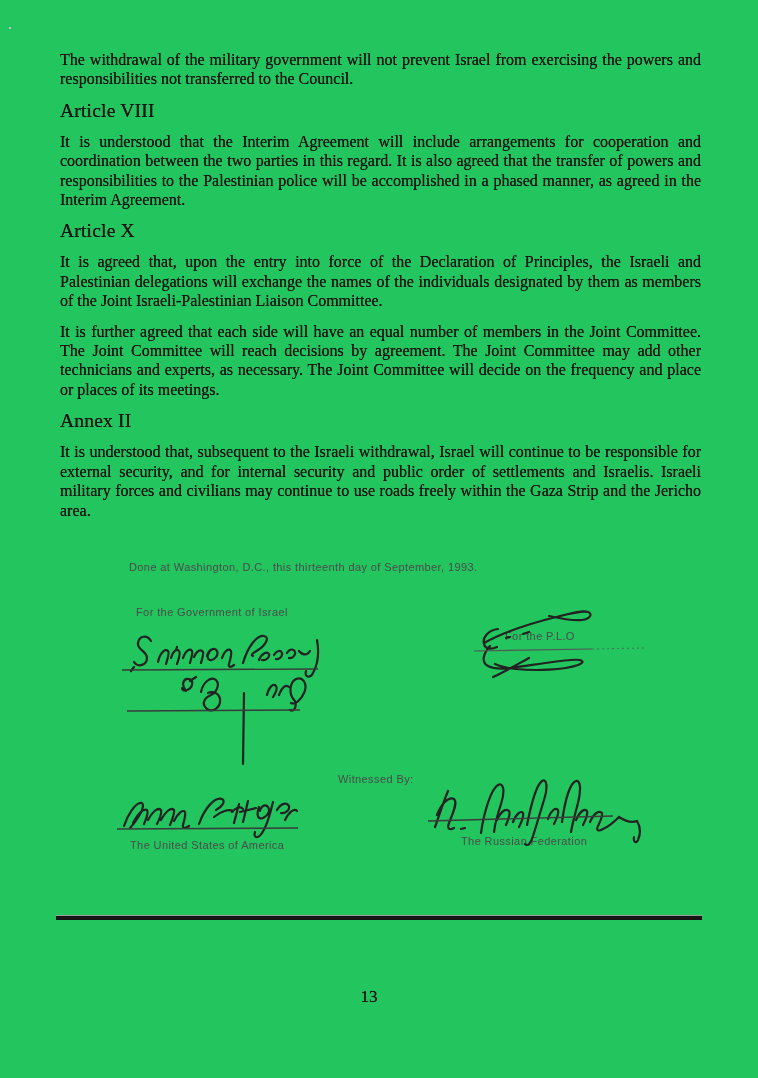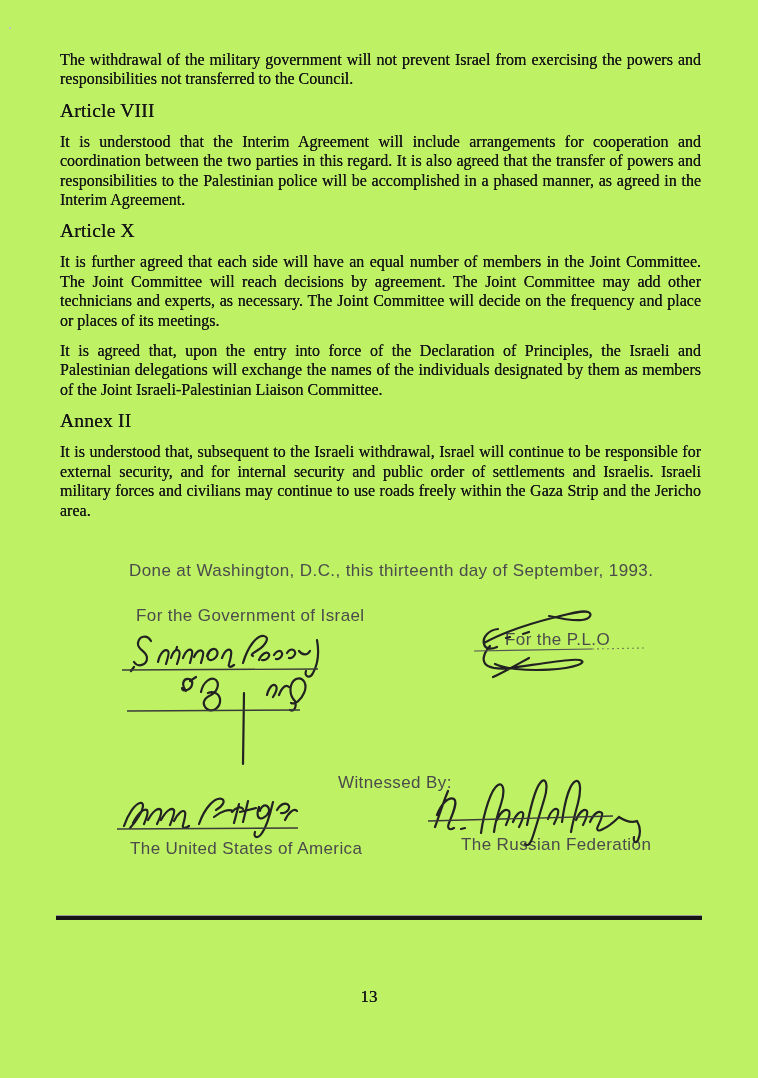--- a/index.html
+++ b/index.html
@@ -1,19 +1,19 @@
 <!DOCTYPE html>
 <html><head>
 <meta charset="utf-8">
 <style>
   html,body{margin:0;padding:0;background:#fff;}
   .page{
     position:relative;
     width:758px;height:1078px;
-    background:#bef264;
+    background:#22c55e;
     overflow:hidden;
     font-family:"Liberation Serif", serif;
     color:#151515;
   }
   .body-text{
     position:absolute;
     left:60px;top:50px;width:641px;
     font-size:16px;line-height:19.4px;
     text-align:justify;
     text-shadow:0 0 0.3px #1a1a1a;
@@ -23,21 +23,21 @@
     font-size:19.5px;line-height:22px;
     font-weight:400;
     letter-spacing:0.2px;
     margin:0 0 10px 0;
     text-align:left;
     text-shadow:0 0 0.3px #1a1a1a;
   }
   .scan{
     position:absolute;
     font-family:"Liberation Sans", sans-serif;
-    font-size:17px;
+    font-size:11px;
     color:#4b4b4b;
     letter-spacing:0.4px;
     white-space:nowrap;
   }
   .done-at{left:129px;top:561px;}
   .israel-label{left:136px;top:606px;}
   .plo-label{left:505px;top:602px;margin-top:28px;}
   .witnessed-label{left:338px;top:773px;text-align:right;}
   .usa-label{left:130px;top:839px;}
   .russia-label{left:461px;top:835px;}
@@ -66,22 +66,22 @@
 
 <div class="page">
 
   <div class="speck"></div>
 
   <div class="body-text">
     <p>The  withdrawal of the military government will not prevent Israel from exercising the powers and responsibilities not transferred to the Council.</p>
     <h2>Article VIII</h2>
     <p>It is understood that the Interim  Agreement will include arrangements for cooperation and coordination between the two parties in this regard. It is also agreed that the transfer of powers and responsibilities to the Palestinian police will be accomplished in a phased manner, as agreed in the Interim Agreement.</p>
     <h2>Article X</h2>
+    <p>It is agreed that, upon the entry into  force of the Declaration of Principles, the Israeli and Palestinian delegations will exchange the names of the  individuals designated by them as members of the Joint Israeli-Palestinian Liaison Committee.</p>
     <p>It is further agreed that each side will have an equal number of members in  the Joint Committee. The Joint Committee will reach  decisions by agreement. The Joint Committee may add  other technicians and experts, as necessary. The Joint Committee will decide on the frequency and place or places of its meetings.</p>
-    <p>It is agreed that, upon the entry into  force of the Declaration of Principles, the Israeli and Palestinian delegations will exchange the names of the  individuals designated by them as members of the Joint Israeli-Palestinian Liaison Committee.</p>
     <h2>Annex II</h2>
     <p>It is understood that,  subsequent to the Israeli withdrawal, Israel will continue to be responsible for  external security, and for internal security and public order of settlements and Israelis.  Israeli  military forces and civilians may continue to use roads freely within the Gaza Strip and the Jericho area.</p>
   </div>
 
   <div class="scan done-at">Done at Washington, D.C., this thirteenth day of September, 1993.</div>
   <div class="scan israel-label">For the Government of Israel</div>
   <div class="scan plo-label">For the P.L.O</div>
   <div class="scan witnessed-label">Witnessed By:</div>
   <div class="scan usa-label">The United States of America</div>
   <div class="scan russia-label">The Russian Federation</div>

